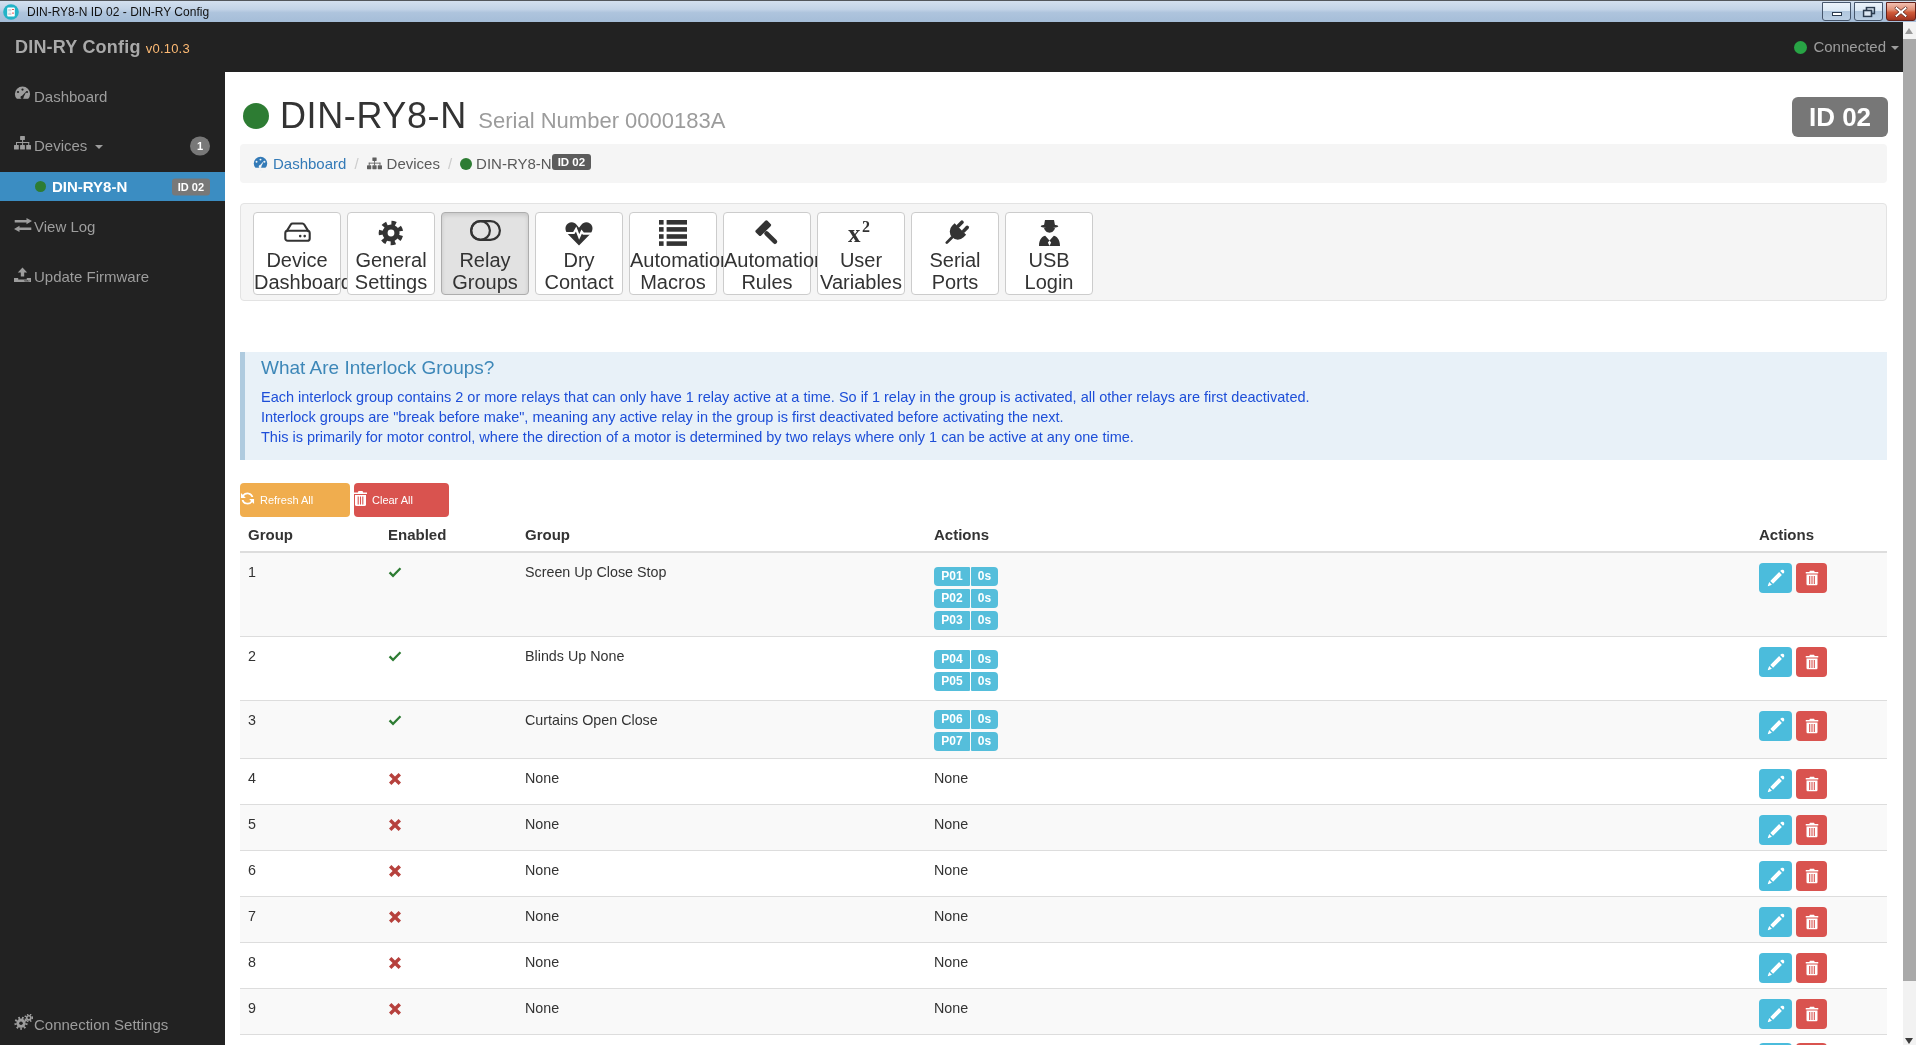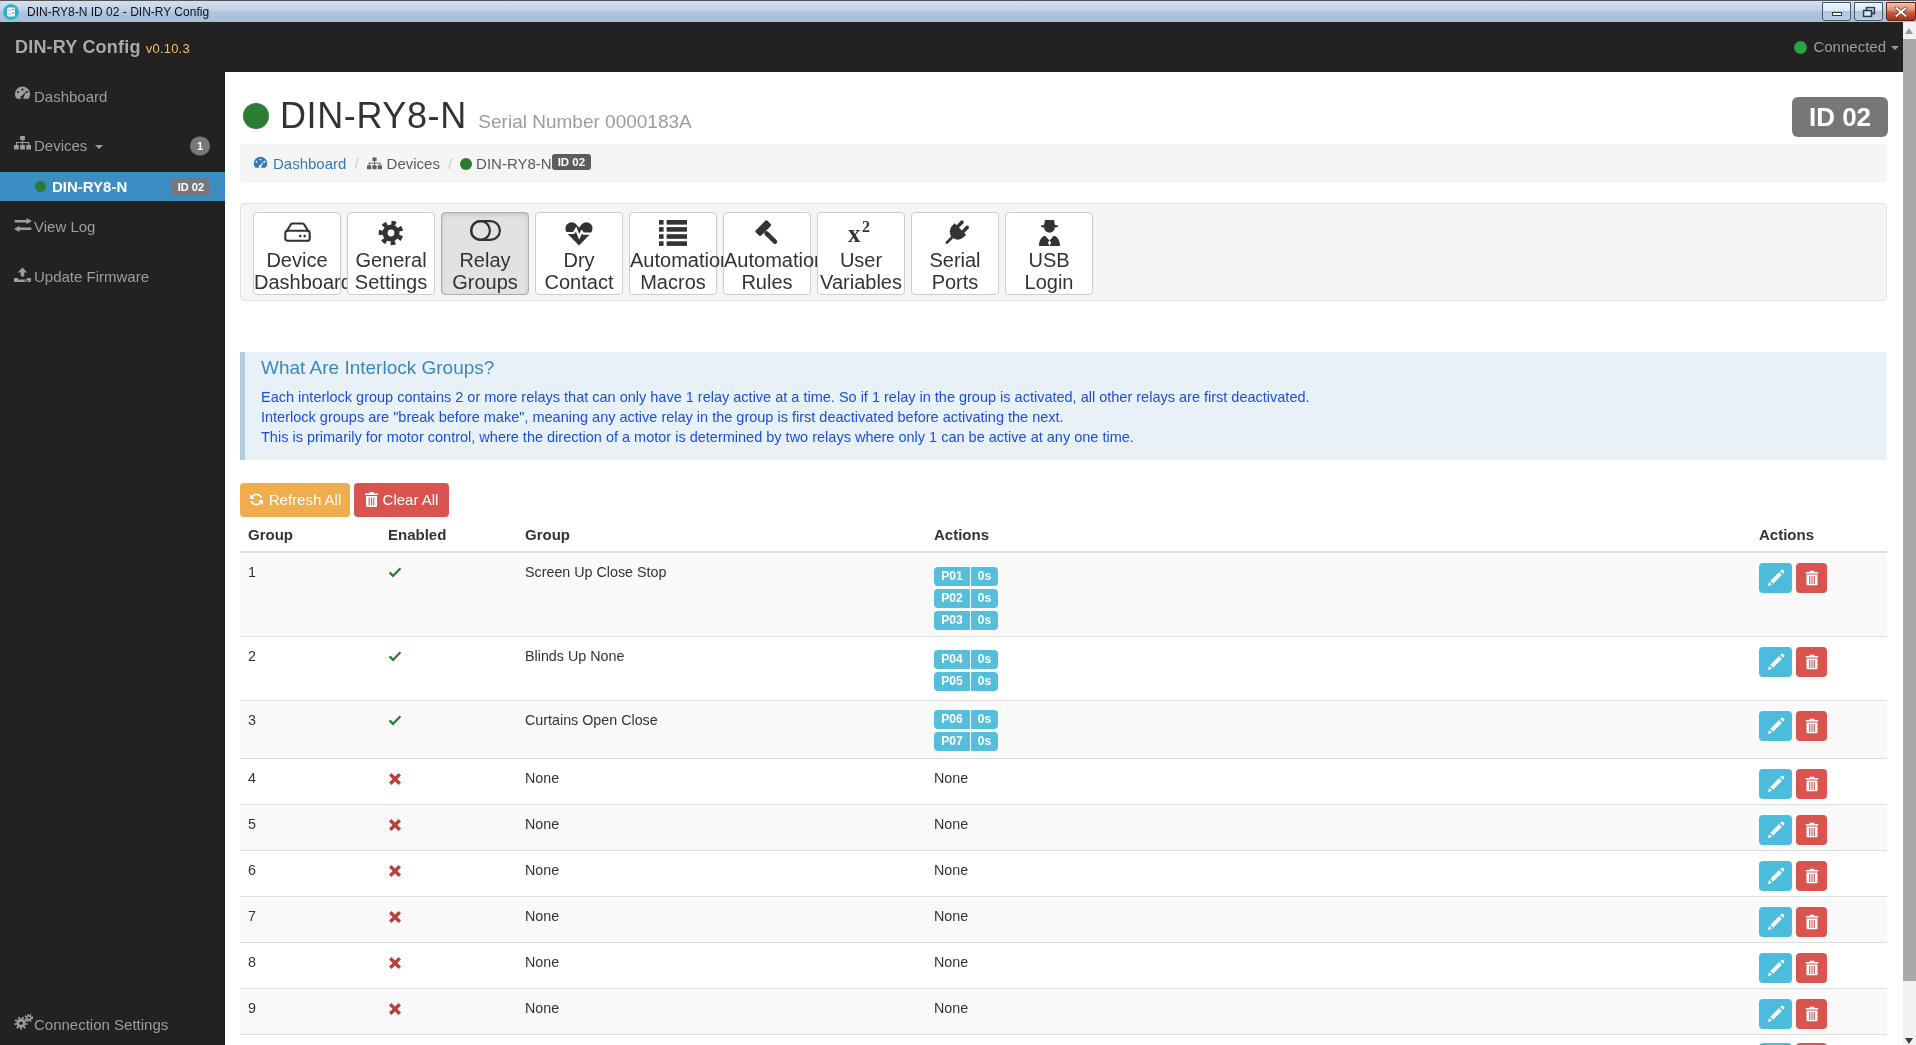--- a/index.html
+++ b/index.html
@@ -27,40 +27,40 @@
 .nav-item .ntext{position:absolute;left:34px;top:0}
 #navsel{position:absolute;left:0;top:100px;width:225px;height:29px;background:#3b8dc2;color:#fff;font-weight:bold;font-size:15px;line-height:29px}
 #navsel .devdot{position:absolute;left:35px;top:9px;width:11px;height:11px;border-radius:50%;background:#2d7c33}
 #navsel .ntext{position:absolute;left:52px}
 .sbadge{position:absolute;right:15px;top:50%;transform:translateY(-50%);background:#787878;color:#fff;font-size:11px;font-weight:bold;padding:2px 6px;border-radius:8px;line-height:13px}
 .sbadge.sq{border-radius:3px}
 
 #content{position:absolute;left:225px;top:72px;width:1678px;height:973px;background:#fff}
 #hdot{position:absolute;left:18px;top:31px;width:26px;height:26px;border-radius:50%;background:#2d7c33}
 #htitle{position:absolute;left:55px;top:26px;font-size:36px;line-height:36px;font-weight:normal;color:#333;white-space:nowrap;letter-spacing:0.6px}
-#htitle small{font-size:19px;color:#9c9c9c;font-weight:normal;letter-spacing:0;margin-left:1px}
+#htitle small{font-size:22px;color:#9c9c9c;font-weight:normal;letter-spacing:0;margin-left:1px}
 #hbadge{position:absolute;left:1567px;top:25px;width:96px;height:40px;background:#777;border-radius:6px;color:#fff;font-weight:bold;font-size:26px;text-align:center;line-height:40px}
 #crumb{position:absolute;left:15px;top:72px;width:1647px;height:39px;background:#f5f5f5;border-radius:4px;line-height:39px;font-size:15px;color:#333;padding-left:13px;white-space:nowrap}
 #crumb .lnk{color:#337ab7}
 #crumb .sep{color:#ccc;padding:0 8px}
 #crumb .cdot{display:inline-block;width:12px;height:12px;border-radius:50%;background:#2d7c33;vertical-align:-1px;margin-right:4px}
 #crumb .cbadge{display:inline-block;background:#5c5c5c;color:#fff;font-size:11.5px;font-weight:bold;padding:2px 6px;border-radius:3px;line-height:12px;vertical-align:3px;margin-left:0}
 #crumb svg{vertical-align:-2px;margin-right:5px}
 
 #well{position:absolute;left:15px;top:131px;width:1647px;height:98px;background:#f5f5f5;border:1px solid #e3e3e3;border-radius:4px}
 .tbtn{position:absolute;top:8px;width:88px;height:83px;background:#fff;border:1px solid #ccc;border-radius:4px;text-align:center;color:#333}
 .tbtn.active{background:#e2e2e2;border-color:#adadad;box-shadow:inset 0 2px 4px rgba(0,0,0,.12)}
 .tbtn .ticn{position:absolute;left:0;right:0;top:7px;height:28px}
 .tbtn .tlbl{position:absolute;left:0;right:0;top:36px;font-size:20px;line-height:22px}
 
 #infobox{position:absolute;left:15px;top:280px;width:1647px;height:108px;background:#e8f1f8;border-left:5px solid #afcbdf;padding:4px 0 0 16px}
 #infobox h4{font-size:19px;font-weight:normal;color:#3d87b8;line-height:24px;margin-bottom:7px}
 #infobox p{font-size:14.5px;line-height:20px;color:#1d4ed8}
 
-.bigbtn{position:absolute;top:411px;height:34px;border-radius:4px;color:#fff;font-size:15px;text-align:center;line-height:34px}
+.bigbtn{position:absolute;top:411px;height:34px;border-radius:4px;color:#fff;font-size:11px;text-align:left;line-height:34px}
 .bigbtn svg{vertical-align:-2px;margin-right:5px}
 #btn-refresh{left:15px;width:110px;background:#f0ad4e}
 #btn-clear{left:129px;width:95px;background:#d9534f}
 
 #tbl{position:absolute;left:15px;top:445px;width:1647px}
 #thead{position:relative;height:36px;border-bottom:2px solid #ddd;font-weight:bold}
 .trow{position:relative;border-bottom:1px solid #ddd}
 .trow.odd{background:#f9f9f9}
 .tc{position:absolute;top:9px;line-height:21px}
 .trow .tc{font-size:14.3px}

